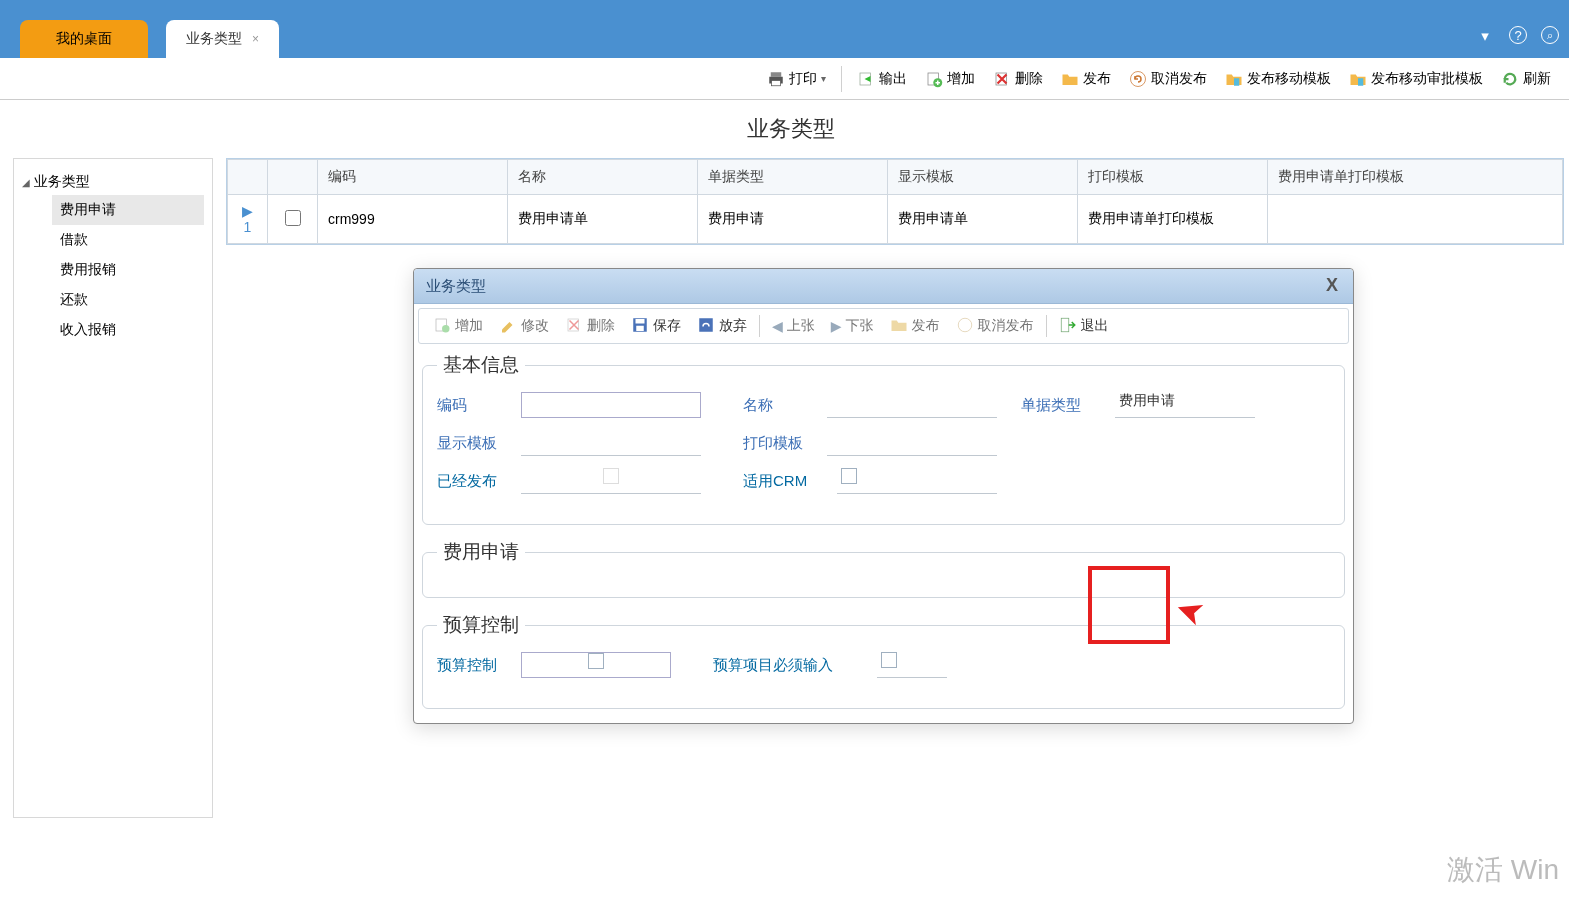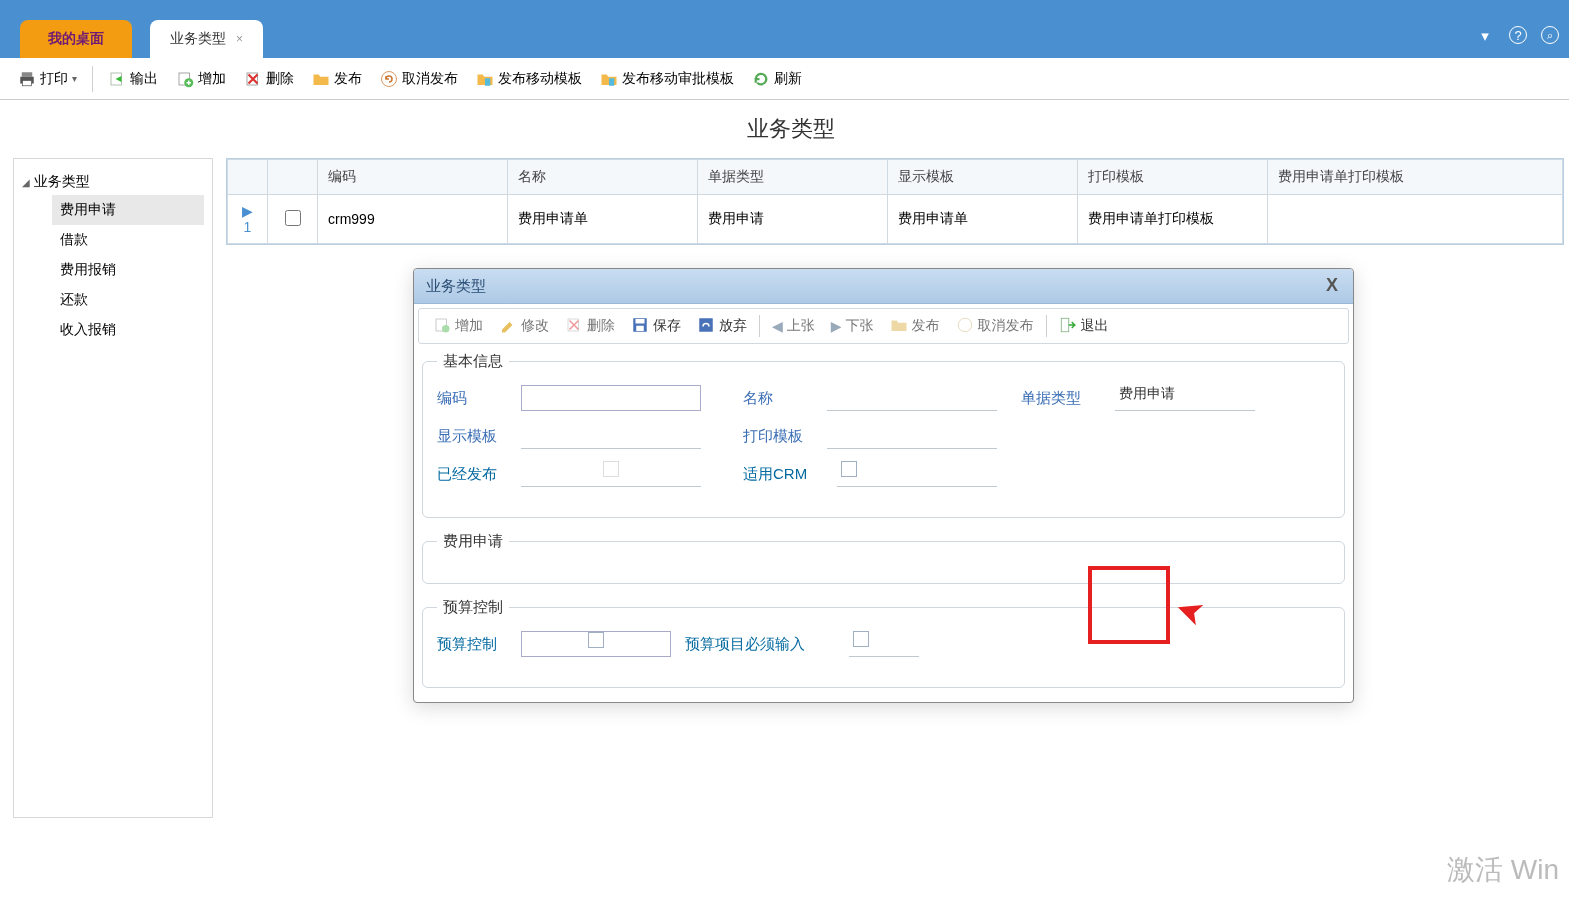--- a/index.html
+++ b/index.html
@@ -1,26 +1,26 @@
 <!DOCTYPE html>
 <html><head>
 <meta charset="utf-8">
 <style>
 * { box-sizing: border-box; margin: 0; padding: 0; }
 body { font-family: "Microsoft YaHei", Arial, sans-serif; font-size: 14px; background: #fff; overflow: hidden; }
 
 .top-header { height: 18px; background: #4a90d0; }
 .tabs-bar { height: 40px; background: #4a90d0; display: flex; align-items: flex-end; padding-left: 20px; position: relative; }
-.tab-active { background: #f39c12; color: #701a75; padding: 10px 28px; border-radius: 8px 8px 0 0; font-weight: bold; }
+.tab-active { background: #f39c12; color: #000000; padding: 10px 36px; border-radius: 8px 8px 0 0; }
 .tab-inactive { background: #fff; color: #333; padding: 10px 20px; border-radius: 8px 8px 0 0; margin-left: 18px; display: flex; align-items: center; gap: 10px; }
 .tab-close { color: #999; font-size: 12px; cursor: pointer; }
 .header-icons { position: absolute; right: 10px; top: 8px; display: flex; gap: 14px; color: #fff; }
 .header-icons span { width: 20px; height: 20px; display: inline-flex; align-items: center; justify-content: center; font-size: 15px; }
 
-.toolbar { height: 42px; display: flex; align-items: center; padding: 0 10px; border-bottom: 1px solid #ccc; gap: 2px; }
+.toolbar { height: 42px; display: flex; align-items: center; padding: 0 10px; border-bottom: 1px solid #ccc; gap: 2px; justify-content: flex-end; }
 .toolbar-sep { width: 1px; height: 26px; background: #d0d0d0; margin: 0 5px; }
 .toolbar-btn { display: flex; align-items: center; gap: 4px; padding: 4px 8px; cursor: pointer; border-radius: 3px; }
 .toolbar-btn .icon { width: 18px; height: 18px; display: inline-flex; align-items: center; justify-content: center; }
 
 .content-area { position: absolute; top: 100px; left: 13px; right: 0; bottom: 0; display: flex; }
 
 .page-title { text-align: center; font-size: 22px; color: #333; padding: 14px 0; }
 
 .tree-panel { width: 200px; border: 1px solid #d8d8d8; height: 660px; padding: 10px 8px; }
 .tree-parent { display: flex; align-items: center; gap: 4px; padding: 4px 0; cursor: pointer; }
@@ -42,21 +42,21 @@
 .dialog { position: absolute; left: 413px; top: 268px; width: 941px; background: #fff; border: 1px solid #888; border-radius: 4px; box-shadow: 0 4px 20px rgba(0,0,0,0.15); }
 .dialog-header { height: 35px; background: linear-gradient(#c9ddf2,#aec9e5); border-bottom: 1px solid #9bb8d6; display: flex; align-items: center; padding: 0 12px; font-size: 15px; color: #2a4d75; position: relative; border-radius: 4px 4px 0 0; }
 .dialog-close { position: absolute; right: 10px; top: 6px; width: 22px; height: 22px; font-size: 18px; color: #555; cursor: pointer; text-align: center; font-weight: bold; }
 
 .dialog-toolbar { height: 36px; border: 1px solid #d0d8e0; margin: 4px; display: flex; align-items: center; padding: 0 6px; border-radius: 3px; }
 .dtb-btn { display: flex; align-items: center; gap: 4px; padding: 4px 8px; cursor: pointer; color: #777; }
 .dtb-btn.enabled { color: #333; }
 .dtb-sep { width: 1px; height: 22px; background: #d0d0d0; margin: 0 4px; }
 
 fieldset { border: 1px solid #cfd6dd; border-radius: 6px; margin: 8px 8px 14px 8px; padding: 14px 14px 18px 14px; }
-legend { padding: 0 6px; color: #333; font-size: 15px; }
+legend { padding: 0 6px; color: #333; font-size: 19px; }
 
 .form-row { display: flex; align-items: center; gap: 14px; margin-bottom: 12px; }
 .form-label { color: #3b6eb5; width: 70px; font-size: 15px; }
 .form-label.black { color: #0369a1; }
 .form-input { border: none; border-bottom: 1px solid #c0c8d0; height: 26px; padding: 0 4px; background: transparent; }
 .form-input.boxed { border: 1px solid #aac; border-bottom: 1px solid #aac; }
 .lookup-box { display: flex; border: 2px solid #7ea6cf; align-items: center; }
 .lookup-input { flex: 1; border: none; height: 26px; padding: 0 6px; }
 .lookup-btn { width: 32px; height: 26px; background: #fff3aa; border-left: 1px solid #bba; display: flex; align-items: center; justify-content: center; cursor: pointer; font-weight: bold; letter-spacing: 1px; }
 .chk { width: 16px; height: 16px; border: 1px solid #a0b0c0; display: inline-block; }
@@ -327,21 +327,21 @@
 
   <fieldset>
     <legend>费用申请</legend>
   </fieldset>
 
   <fieldset>
     <legend>预算控制</legend>
     <div class="form-row">
       <span class="form-label black">预算控制</span>
       <span class="form-input boxed" style="width:150px;text-align:center;display:inline-block"><span class="chk"></span></span>
-      <span class="form-label black" style="width:150px">预算项目必须输入</span>
+      <span class="form-label black" style="margin-left:28px;width:150px">预算项目必须输入</span>
       <span class="form-input" style="width:70px"><span class="chk"></span></span>
     </div>
   </fieldset>
 </div>
 
 <div class="annot-box"></div>
 <div class="annot-arrow">➤</div>
 
 <div class="watermark">激活 Win</div>
 

